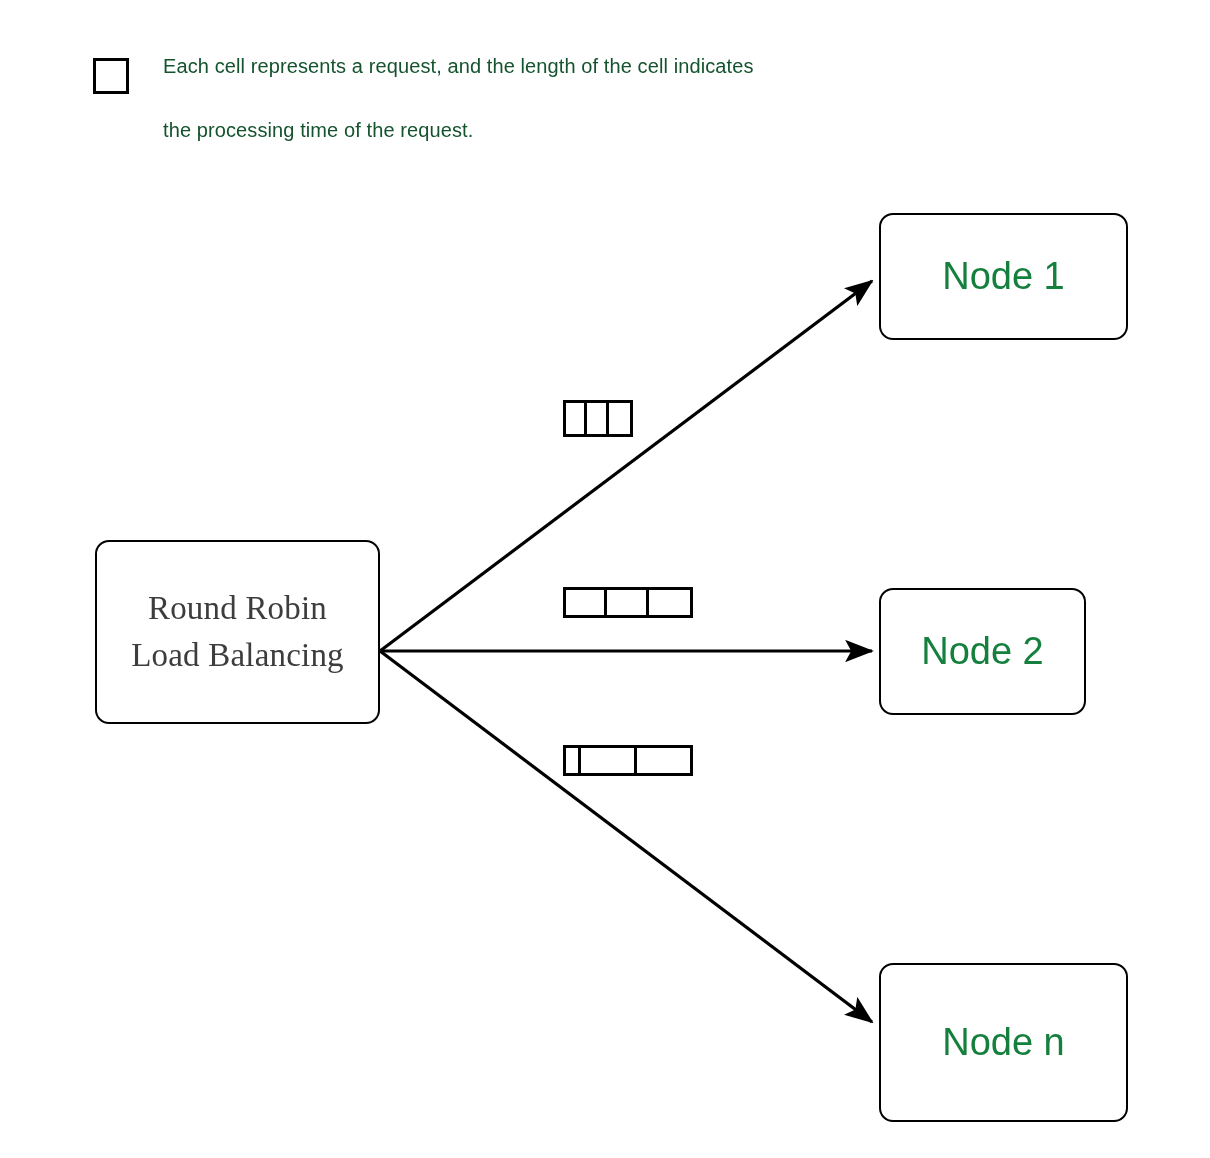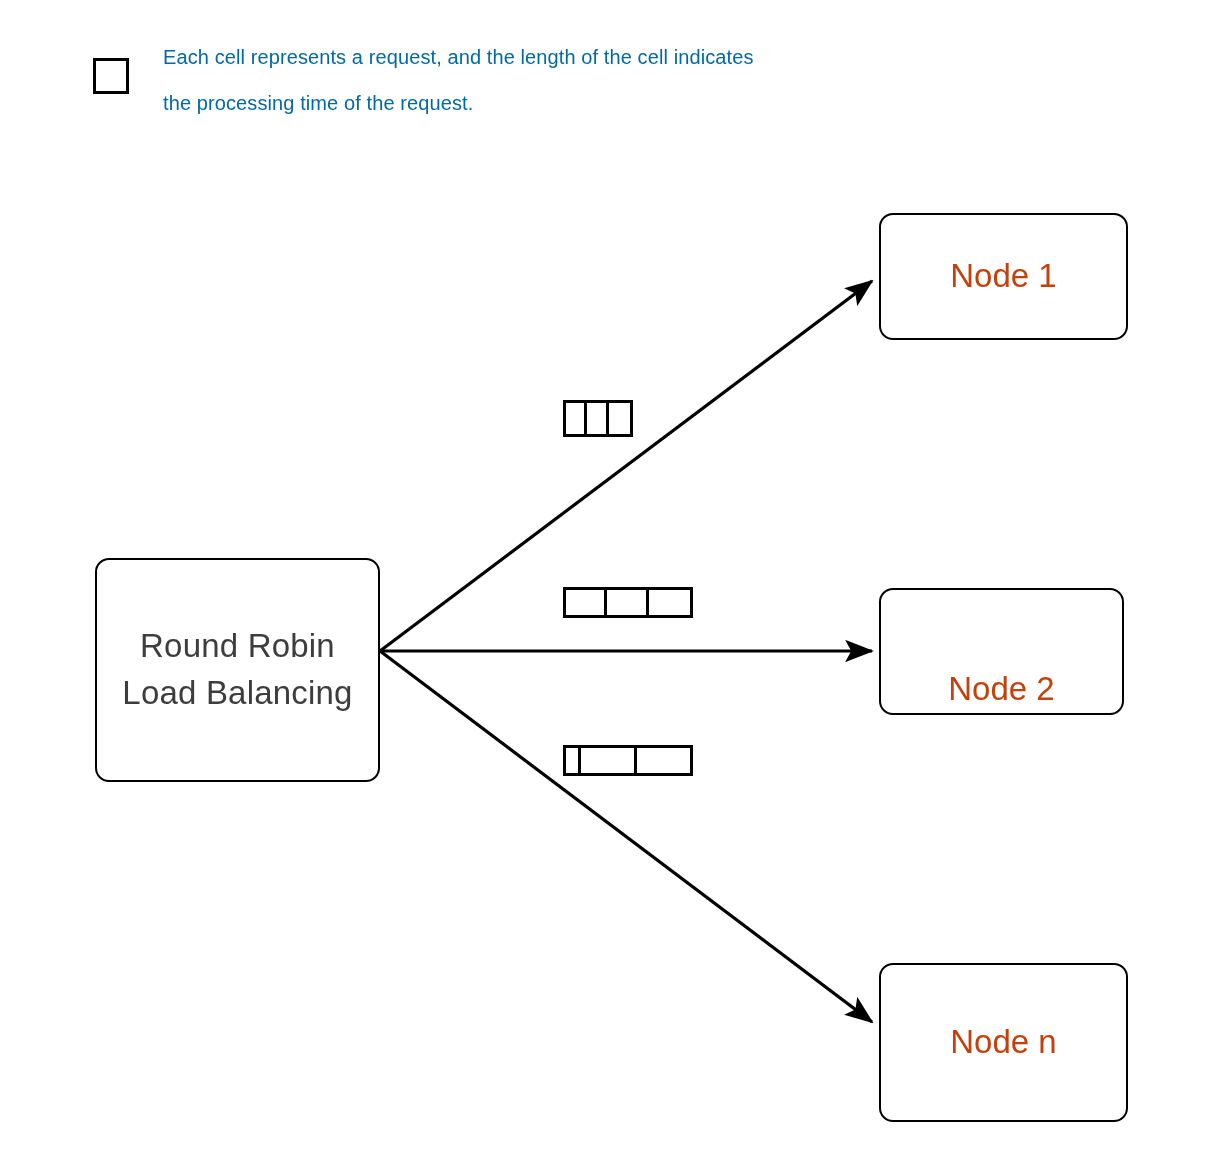--- a/index.html
+++ b/index.html
@@ -37,22 +37,22 @@
     border: 3px solid #000000;
     background: #ffffff;
     box-sizing: content-box;
   }
   #legend-text {
     position: absolute;
     left: 70px;
     top: 0px;
     width: 800px;
     font-size: 20px;
-    line-height: 46px;
-    color: #0369a1;
+    line-height: 64px;
+    color: #14532d;
     letter-spacing: 0.1px;
     white-space: pre-line;
   }
 
   
   #edges {
     position: absolute;
     left: 0;
     top: 0;
     width: 1210px;
@@ -65,40 +65,41 @@
     box-sizing: border-box;
     background: #ffffff;
     border: 2.5px solid #000000;
     border-radius: 14px;
     display: flex;
     align-items: center;
     justify-content: center;
     text-align: center;
   }
   .box-label {
-    font-size: 33px;
+    font-size: 38px;
     line-height: 1.42;
-    color: #c2410c;
+    color: #15803d;
     white-space: pre-line;
   }
 
   #source-box {
     left: 95px;
-    top: 558px;
+    top: 540px;
     width: 285px;
-    height: 224px;
+    height: 184px;
+    font-family: Liberation Serif, serif;
   }
   #source-box .box-label {
     color: #3d3d3d;
     font-size: 33px;
     letter-spacing: 0.2px;
   }
 
   #node-1 { left: 879px; top: 213px;  width: 249px; height: 127px; }
-  #node-2 { left: 879px; top: 588px;  width: 245px; height: 127px; align-items: flex-end; }
+  #node-2 { left: 879px; top: 588px;  width: 207px; height: 127px; }
   #node-3 { left: 879px; top: 963px;  width: 249px; height: 159px; }
 
   
   .queue {
     position: absolute;
     display: flex;
     box-sizing: border-box;
     border: 3px solid #000000;
     background: #ffffff;
   }

